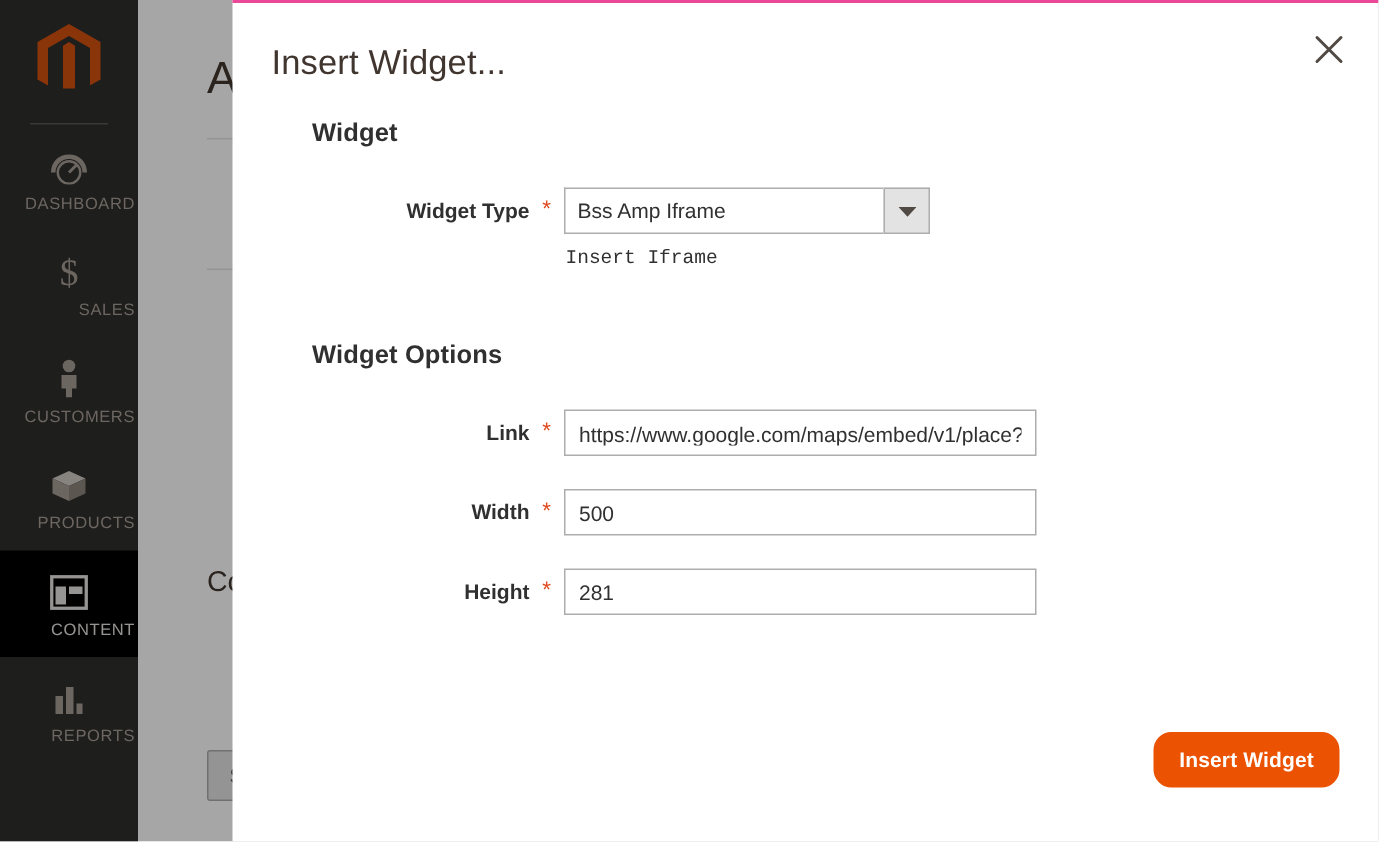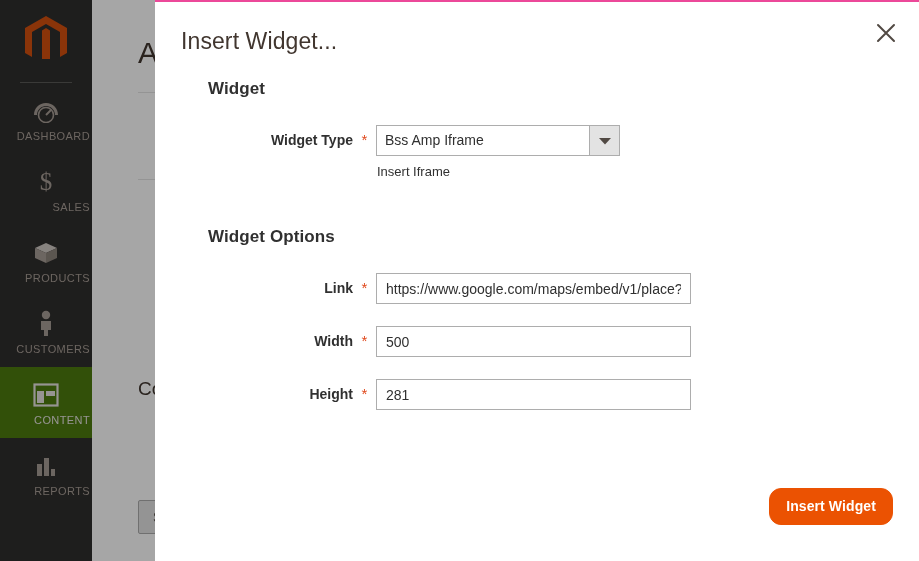--- a/index.html
+++ b/index.html
@@ -34,21 +34,21 @@
     width: 52px; height: 1px; background: #5a5956;
     margin: 0 auto 0 auto;
   }
   .nav-item {
     display: block;
     padding: 14px 2px 12px 2px;
     text-align: right;
     text-decoration: none;
     color: #a79d95;
   }
-  .nav-item.active { background: #4d7c0f; }
+  .nav-item.active { background: #000000; }
   .nav-icon {
     height: 26px;
     display: flex; align-items: flex-end; justify-content: center;
     margin-bottom: 7px;
   }
   .nav-label {
     display: block;
     font-size: 11px;
     letter-spacing: 0.4px;
     color: #a79d95;
@@ -188,20 +188,21 @@
     width: 31px; height: 31px;
     border: 1px solid #adadad;
     background: #e3e3e3;
     display: flex; align-items: center; justify-content: center;
   }
   .field-note {
     font-size: 13px;
     color: #303030;
     margin-top: 8px;
     margin-left: 1px;
+    font-family: Liberation Mono, monospace;
   }
 
   .text-input {
     width: 315px;
     height: 31px;
     border: 1px solid #adadad;
     background: #fff;
     font-size: 14px;
     color: #303030;
     padding: 0 9px;
@@ -264,37 +265,37 @@
         <span class="nav-icon">
           <svg width="20" height="26" viewBox="0 0 20 26">
             <text x="10" y="22" font-size="25" font-family="Liberation Serif, serif" fill="#a79d95" text-anchor="middle">$</text>
           </svg>
         </span>
         <span class="nav-label">SALES</span>
       </a>
 
       <a class="nav-item" href="#">
         <span class="nav-icon">
+          <svg width="18" height="26" viewBox="0 0 18 26">
+            <circle cx="9" cy="5" r="4.2" fill="#a79d95"></circle>
+            <path d="M4 11 h10 v9 h-3 v6 h-4 v-6 h-3 z" fill="#a79d95"></path>
+          </svg>
+        </span>
+        <span class="nav-label">CUSTOMERS</span>
+      </a>
+
+      <a class="nav-item" href="#">
+        <span class="nav-icon">
           <svg width="26" height="24" viewBox="0 0 26 24">
             <polygon points="13,2 24,7 13,12 2,7" fill="#cfc9c4"></polygon>
             <polygon points="2,7 13,12 13,22 2,17" fill="#a79d95"></polygon>
             <polygon points="24,7 13,12 13,22 24,17" fill="#8d847c"></polygon>
           </svg>
         </span>
         <span class="nav-label">PRODUCTS</span>
-      </a>
-
-      <a class="nav-item" href="#">
-        <span class="nav-icon">
-          <svg width="18" height="26" viewBox="0 0 18 26">
-            <circle cx="9" cy="5" r="4.2" fill="#a79d95"></circle>
-            <path d="M4 11 h10 v9 h-3 v6 h-4 v-6 h-3 z" fill="#a79d95"></path>
-          </svg>
-        </span>
-        <span class="nav-label">CUSTOMERS</span>
       </a>
 
 
       <a class="nav-item active" href="#">
         <span class="nav-icon">
           <svg width="26" height="24" viewBox="0 0 26 24">
             <rect x="1.5" y="1.5" width="23" height="21" fill="none" stroke="#e6e3e0" stroke-width="2.2"></rect>
             <rect x="4" y="8" width="7" height="12" fill="#e6e3e0"></rect>
             <rect x="13" y="8" width="9" height="5" fill="#e6e3e0"></rect>
           </svg>

